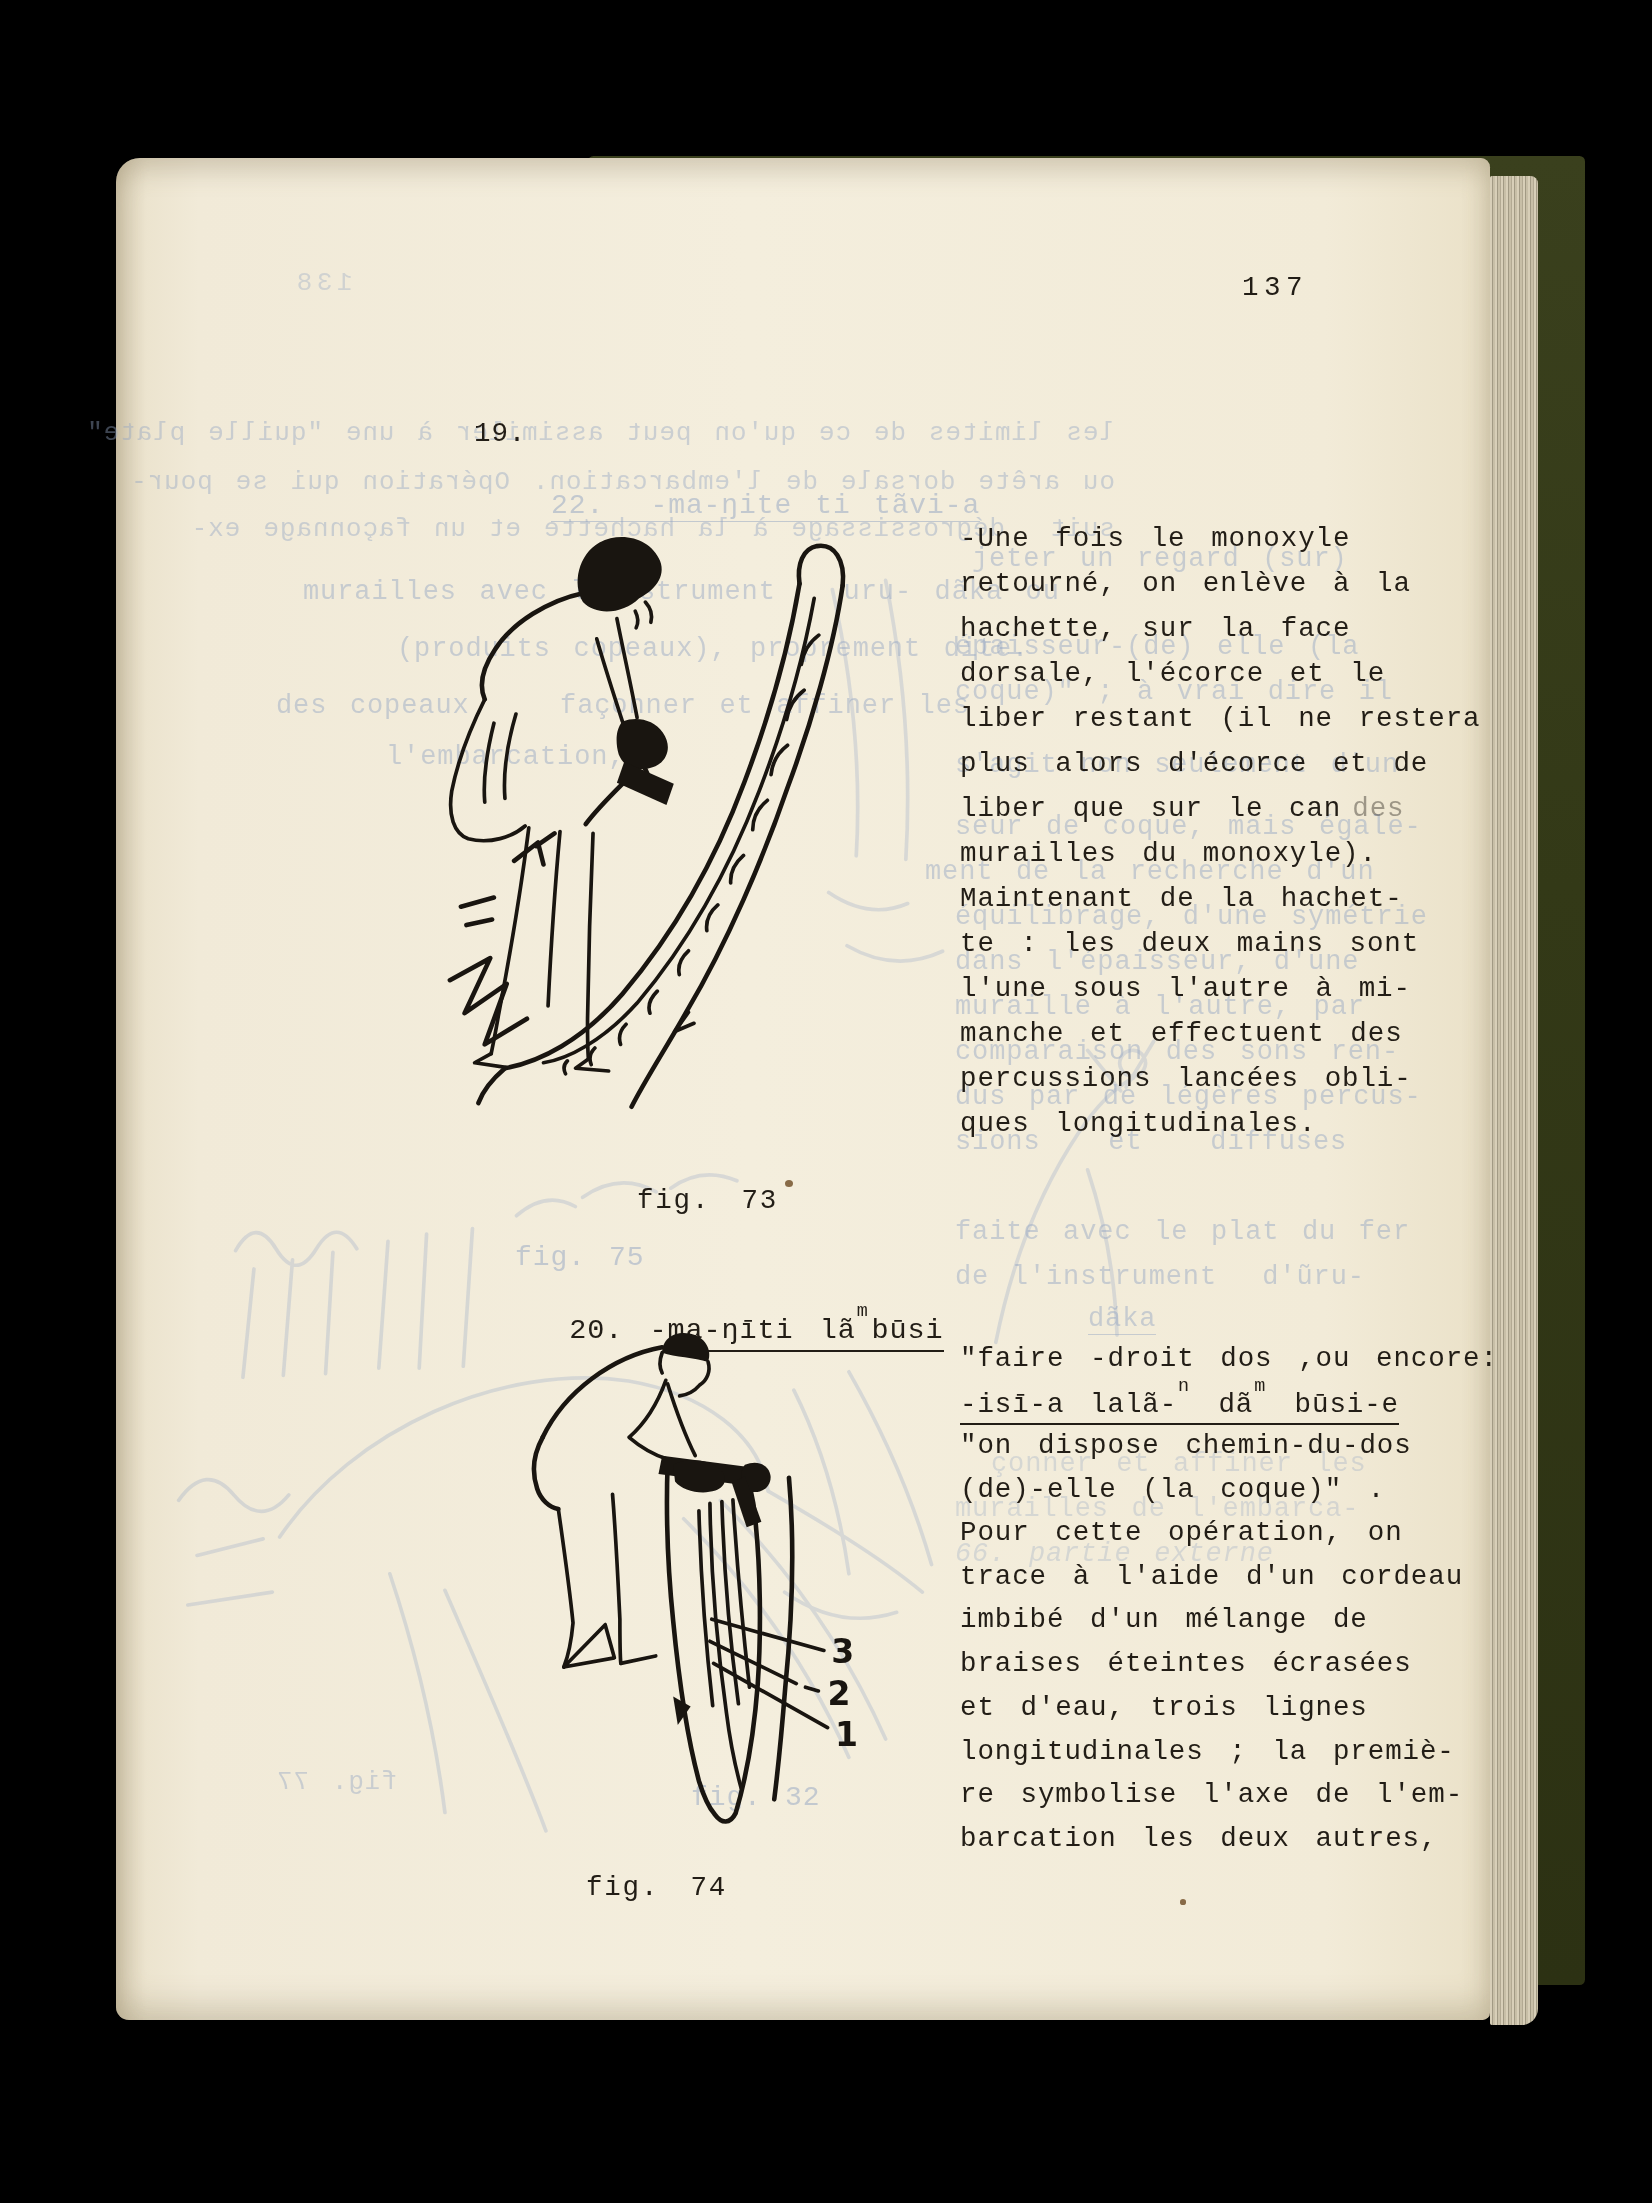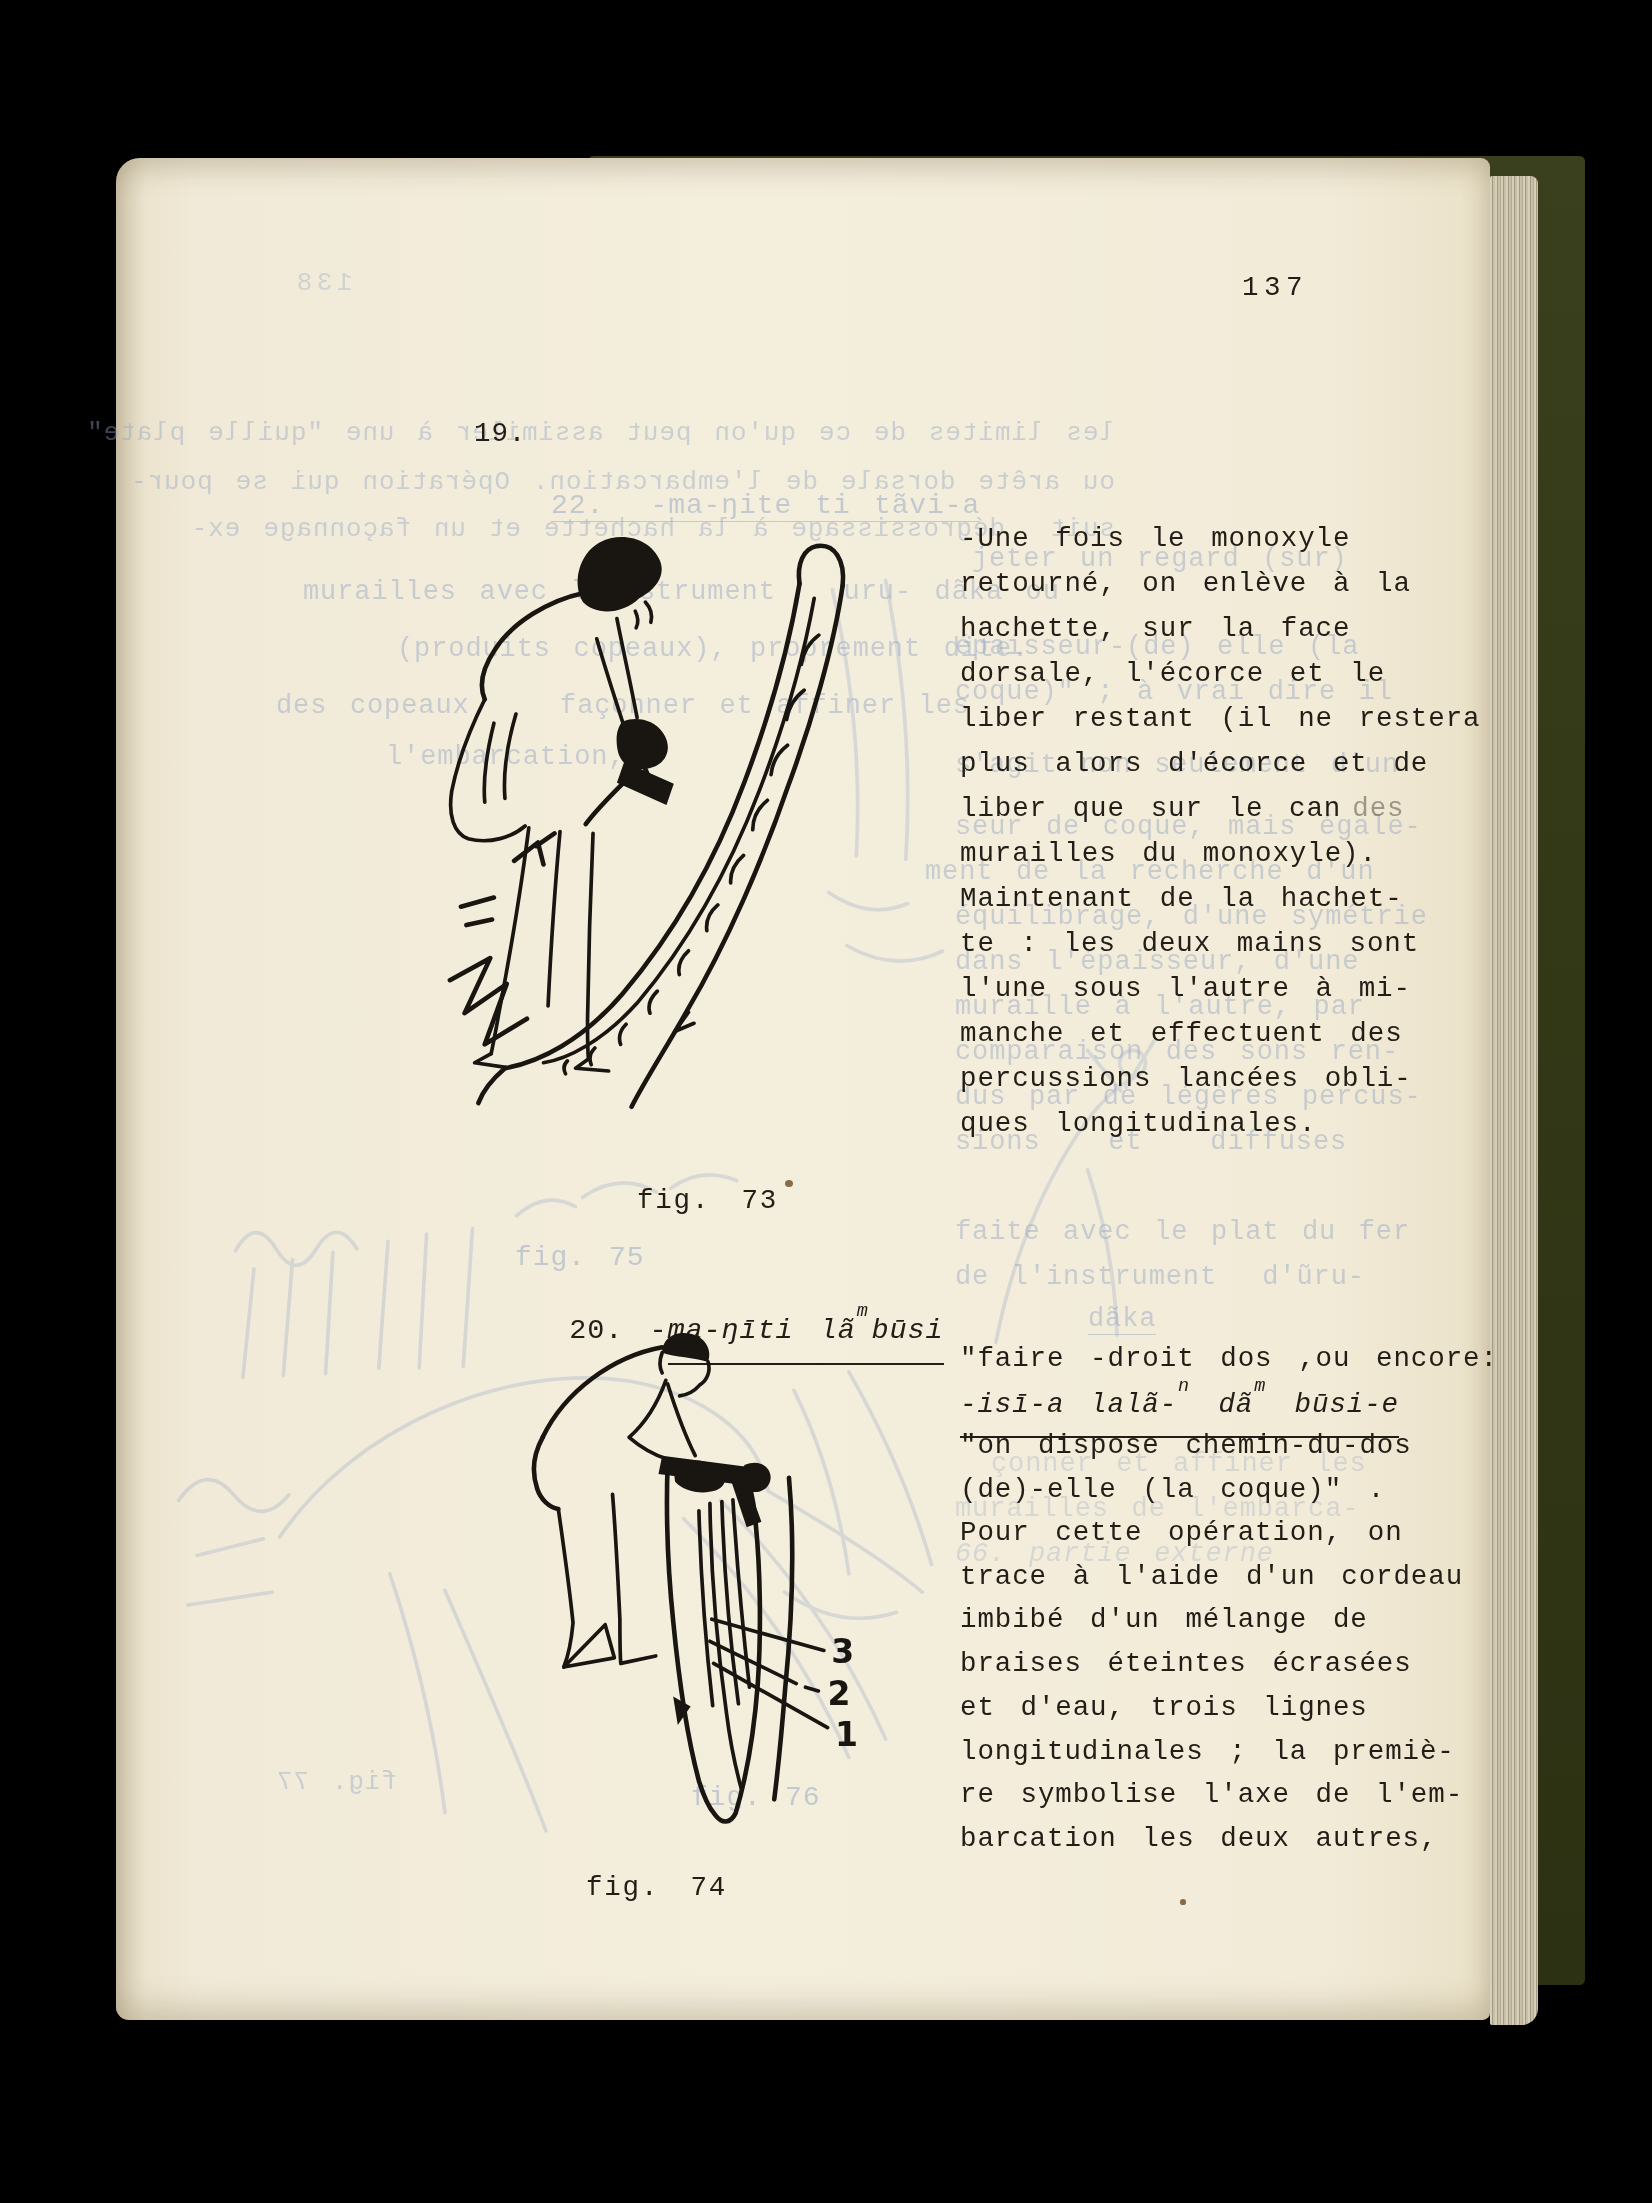--- a/index.html
+++ b/index.html
@@ -8,21 +8,21 @@
   .fore-edge{position:absolute;left:1490px;top:176px;width:48px;height:1849px;
     background:repeating-linear-gradient(90deg,#d8cfb8 0 1.8px,#a29a84 1.8px 2.8px,#c8bfa7 2.8px 4.6px,#b3aa93 4.6px 5.5px);
     border-radius:1.8px 7.3px 16.5px 1.8px;}
   .page{position:absolute;left:116px;top:158px;width:1374px;height:1862px;border-radius:24px 9.2px 7.3px 13px;
     background:linear-gradient(90deg,#dcd2b9 0,#ece4cf 31px,#f1ead8 83px,#f4eedd 46%,#f2ebd8 88%,#eae1c8 100%);
     box-shadow:inset 0 13px 24px rgba(120,105,70,.25), inset 0 -16.5px 27.5px rgba(120,105,70,.22);}
   .typed{position:absolute;font:27.5px "Liberation Mono",monospace;letter-spacing:0.9px;word-spacing:8.3px;color:#221d16;white-space:pre;}
   .caption{letter-spacing:1.8px;word-spacing:13px;}
   .pgnum{letter-spacing:5.5px;}
   .head20{font-size:28.5px;}
-  .u{border-bottom:2.8px solid #221d16;padding-bottom:16px;font-style:italic;}
+  .u{border-bottom:2.8px solid #221d16;padding-bottom:3px;}
   sup.ts{font-size:18.4px;position:relative;top:-11px;letter-spacing:0;margin:0 3.7px 0 0.9px;}
   .faint-tail{opacity:.4;margin-left:11px;}
   .ghost{position:absolute;font:27px "Liberation Mono",monospace;letter-spacing:0.9px;word-spacing:5.5px;color:#93a5c3;opacity:.45;white-space:pre;}
   .ghost.small{font-size:28px;opacity:.5;}
   .ghost.mir{transform:scaleX(-1);font-size:26px;opacity:.42;}
   .ghost.gu{border-bottom:1.8px solid #93a5c3;}
   .fig-svg{position:absolute;}
   .speck{position:absolute;width:8.3px;height:7.3px;border-radius:50%;background:#6d4a22;opacity:.8;}
   svg text{font-family:"DejaVu Sans",sans-serif;font-weight:bold;}
 </style>
@@ -68,21 +68,21 @@
   <div class="ghost" style="left:839px;top:924px;">dus par de légères percus-</div>
   <div class="ghost" style="left:839px;top:969px;">sions   et   diffuses</div>
   <div class="ghost" style="left:839px;top:1059px;">faite avec le plat du fer</div>
   <div class="ghost" style="left:839px;top:1104px;">de l'instrument  d'ũru-</div>
   <div class="ghost gu" style="left:972px;top:1146px;">dãka</div>
   <div class="ghost" style="left:875px;top:1291px;opacity:.3;">çonner et affiner les</div>
   <div class="ghost" style="left:839px;top:1336px;opacity:.3;">murailles de l'embarca-</div>
   <div class="ghost" style="left:839px;top:1381px;opacity:.3;font-style:italic;">66. partie externe</div>
 
   <div class="ghost small" style="left:399px;top:1084px;">fig. 75</div>
-  <div class="ghost small" style="left:575px;top:1624px;">fig. 76</div>
+  <div class="ghost small" style="left:575px;top:1624px;">fig. 32</div>
   <div class="ghost small mir" style="left:160px;top:1609px;">fig. 77</div>
 
   <div class="ghost mir" style="left:176px;top:110px;letter-spacing:4.6px;opacity:.35;">138</div>
 
   <div class="typed pgnum" style="left:1126px;top:114px;">137</div>
 
   <div class="typed" style="left:330px;top:260px;margin-left:28px;">19.</div>
 
   <svg class="fig-svg" style="left:288px;top:352px;" width="468" height="643" viewBox="0 0 510 700">
     <g stroke="#191510" stroke-width="5" fill="none" stroke-linecap="round" stroke-linejoin="round">

